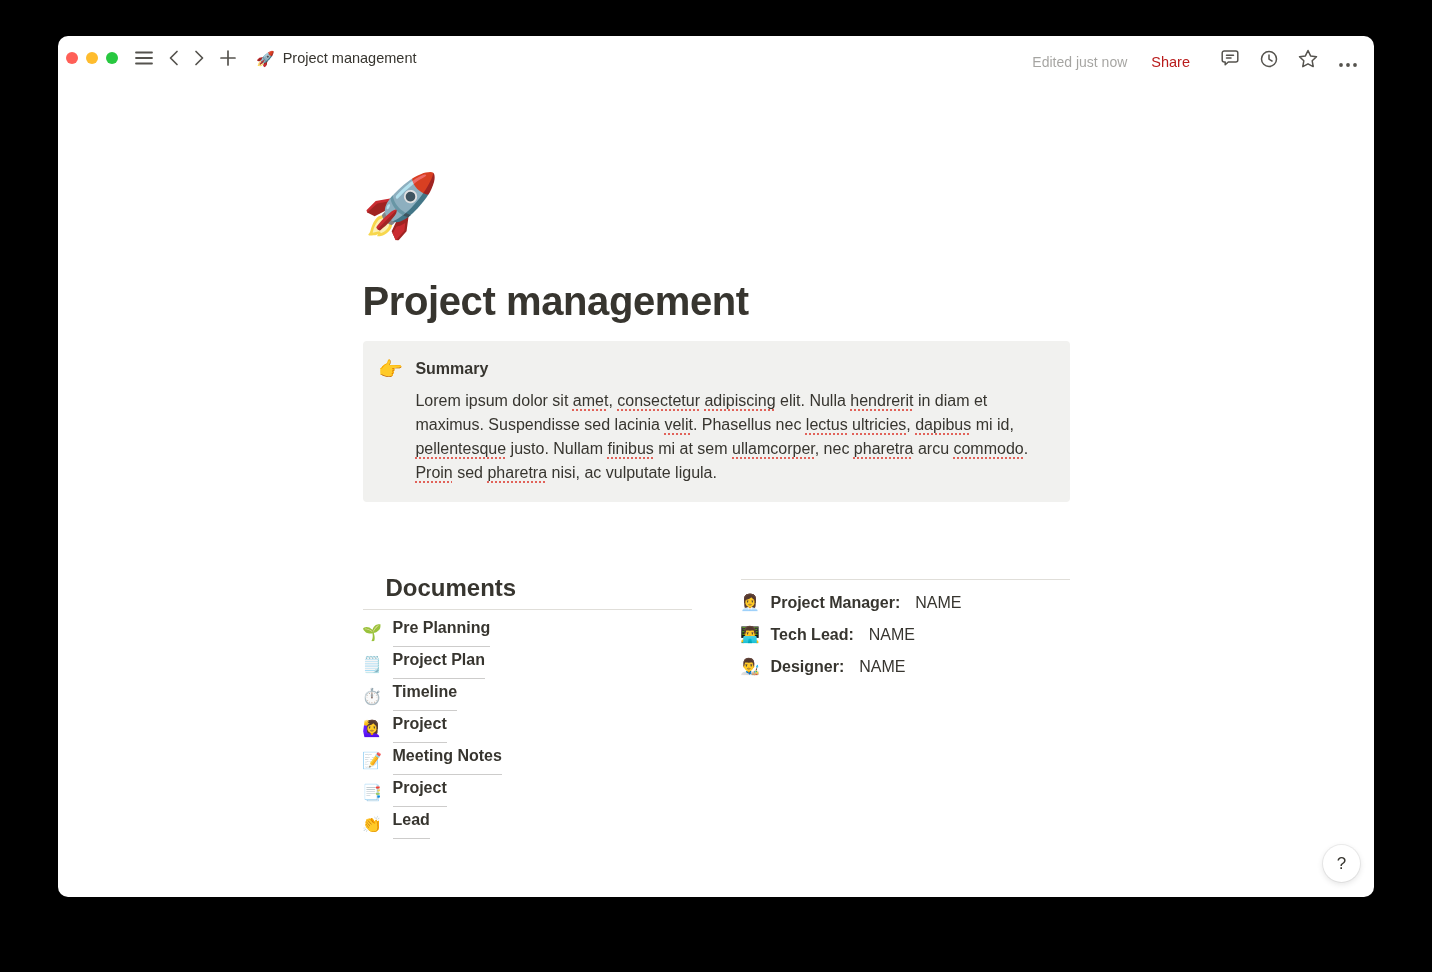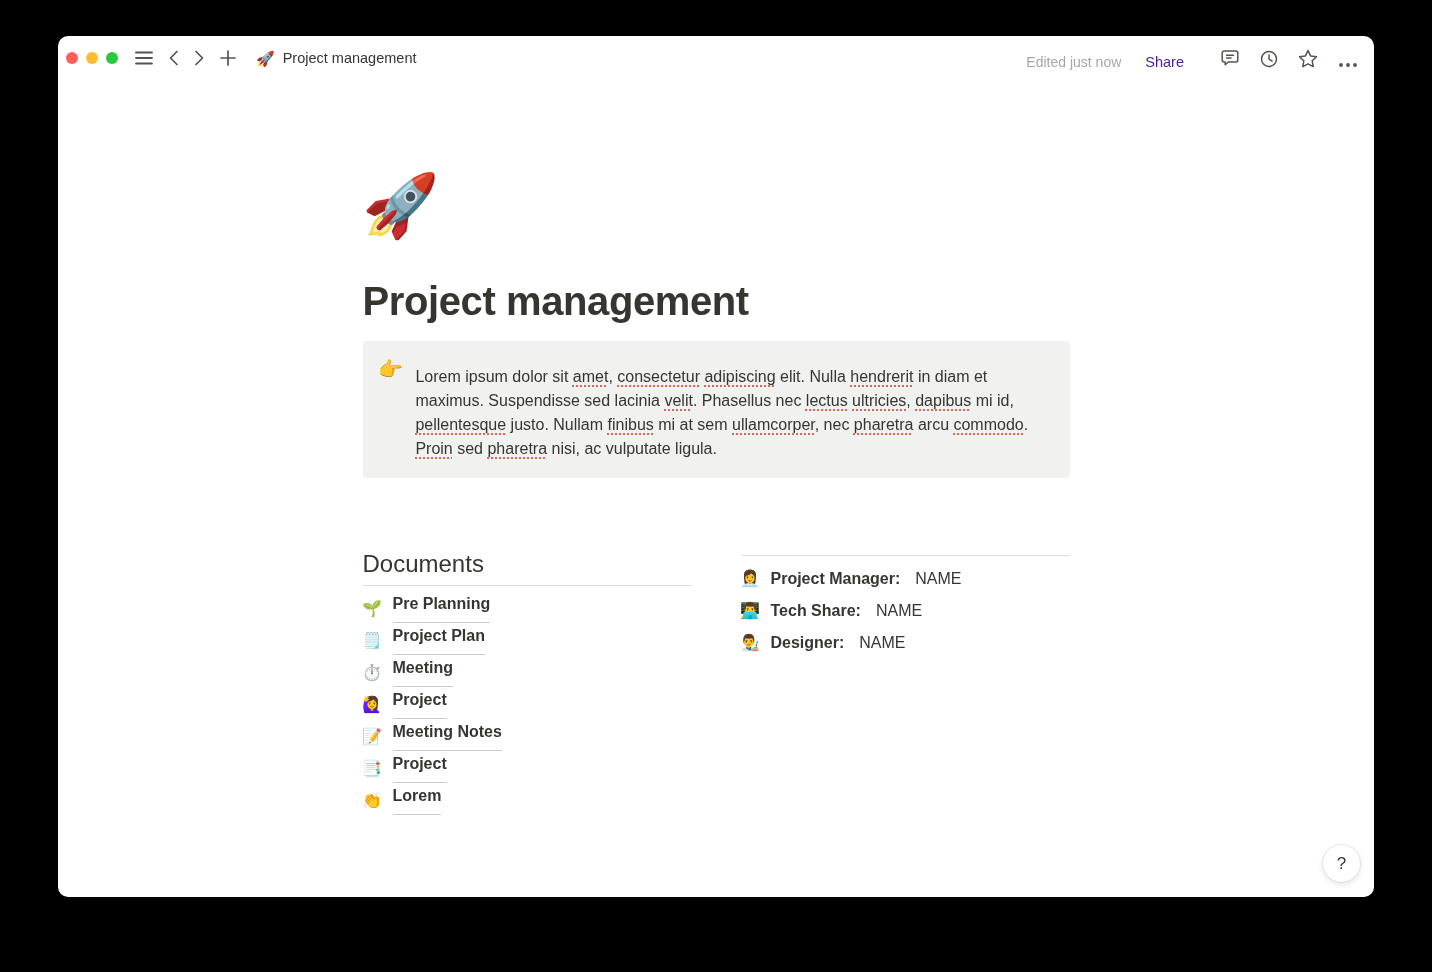--- a/index.html
+++ b/index.html
@@ -50,21 +50,21 @@
     display: flex; align-items: center; gap: 8px;
     margin-left: 18px; cursor: pointer;
     font-size: 14.5px; color: #37352f;
   }
   .bc-emoji { font-size: 15px; line-height: 1; }
 
   .tb-right { margin-left: auto; display: flex; align-items: flex-end; gap: 16px; }
   .edited { font-size: 14px; color: rgba(55,53,47,0.45); margin-right: 8px; cursor: default; }
   .share-btn {
     background: none; border: none; cursor: pointer;
-    font-family: inherit; font-size: 14.5px; color: #4c1d95; margin-right: 18px;
+    font-family: inherit; font-size: 14.5px; color: #b91c1c; margin-right: 12px;
   }
 
   
   .page-scroll { height: 817px; overflow: hidden; position: relative; }
   .content { width: 707px; margin: 0 auto; padding-top: 95px; }
 
   .page-icon {
     font-size: 62px; line-height: 1; width: 78px;
     cursor: pointer; user-select: none;
   }
@@ -95,22 +95,23 @@
     text-decoration-style: dotted;
     text-decoration-color: #e16259;
     text-decoration-thickness: 1.5px;
     text-underline-offset: 3px;
   }
 
   
   .columns { margin-top: 71px; display: flex; gap: 49px; }
   .col { width: 329px; }
   h2.col-heading {
-    font-size: 24px; font-weight: 400; line-height: 30px; color: #37352f;
+    font-size: 24px; font-weight: 700; line-height: 30px; color: #37352f;
     cursor: text;
+    margin-left: 23px;
   }
   .divider { height: 1px; background: #e0ded9; margin-top: 6px; }
   ul.block-list { list-style: none; margin-top: 7px; }
   ul.block-list li {
     height: 32px;
     display: flex; align-items: center; gap: 10px;
     font-size: 16px;
   }
   .li-emoji { font-size: 16px; line-height: 1; width: 20px; text-align: center; }
   .doc-link {
@@ -206,70 +207,71 @@
     </header>
 
     <div class="page-scroll">
       <div class="content">
         <div class="page-icon">🚀</div>
         <h1 class="page-title">Project management</h1>
 
         <div class="callout">
           <span class="callout-emoji">👉</span>
           <div class="callout-body">
+            <div class="callout-title">Summary</div>
             <div class="callout-text" id="callout-text"><span>Lorem ipsum dolor sit </span><span class="sp">amet</span><span>, </span><span class="sp">consectetur</span><span> </span><span class="sp">adipiscing</span><span> elit. Nulla </span><span class="sp">hendrerit</span><span> in diam et maximus. Suspendisse sed lacinia </span><span class="sp">velit</span><span>. Phasellus nec </span><span class="sp">lectus</span><span> </span><span class="sp">ultricies</span><span>, </span><span class="sp">dapibus</span><span> mi id, </span><span class="sp">pellentesque</span><span> justo. Nullam </span><span class="sp">finibus</span><span> mi at sem </span><span class="sp">ullamcorper</span><span>, nec </span><span class="sp">pharetra</span><span> arcu </span><span class="sp">commodo</span><span>. </span><span class="sp">Proin</span><span> sed </span><span class="sp">pharetra</span><span> nisi, ac vulputate ligula.</span></div>
           </div>
         </div>
 
         <div class="columns">
           <div class="col">
             <h2 class="col-heading">Documents</h2>
             <div class="divider"></div>
             <ul class="block-list" id="documents-list">
                 <li>
                   <span class="li-emoji">🌱</span>
                   <span class="doc-link">Pre Planning</span>
                 </li>
                 <li>
                   <span class="li-emoji">🗒️</span>
                   <span class="doc-link">Project Plan</span>
                 </li>
                 <li>
                   <span class="li-emoji">⏱️</span>
-                  <span class="doc-link">Meeting</span>
+                  <span class="doc-link">Timeline</span>
                 </li>
                 <li>
                   <span class="li-emoji">🙋‍♀️</span>
                   <span class="doc-link">Project</span>
                 </li>
                 <li>
                   <span class="li-emoji">📝</span>
                   <span class="doc-link">Meeting Notes</span>
                 </li>
                 <li>
                   <span class="li-emoji">📑</span>
                   <span class="doc-link">Project</span>
                 </li>
                 <li>
                   <span class="li-emoji">👏</span>
-                  <span class="doc-link">Lorem</span>
+                  <span class="doc-link">Lead</span>
                 </li>
               </ul>
           </div>
           <div class="col">
             <div class="divider"></div>
             <ul class="block-list" id="team-list">
                 <li>
                   <span class="li-emoji">👩‍💼</span>
                   <span class="team-label">Project Manager:</span>
                   <span class="team-value">NAME</span>
                 </li>
                 <li>
                   <span class="li-emoji">👨‍💻</span>
-                  <span class="team-label">Tech Share:</span>
+                  <span class="team-label">Tech Lead:</span>
                   <span class="team-value">NAME</span>
                 </li>
                 <li>
                   <span class="li-emoji">👨‍🎨</span>
                   <span class="team-label">Designer:</span>
                   <span class="team-value">NAME</span>
                 </li>
               </ul>
           </div>
         </div>

